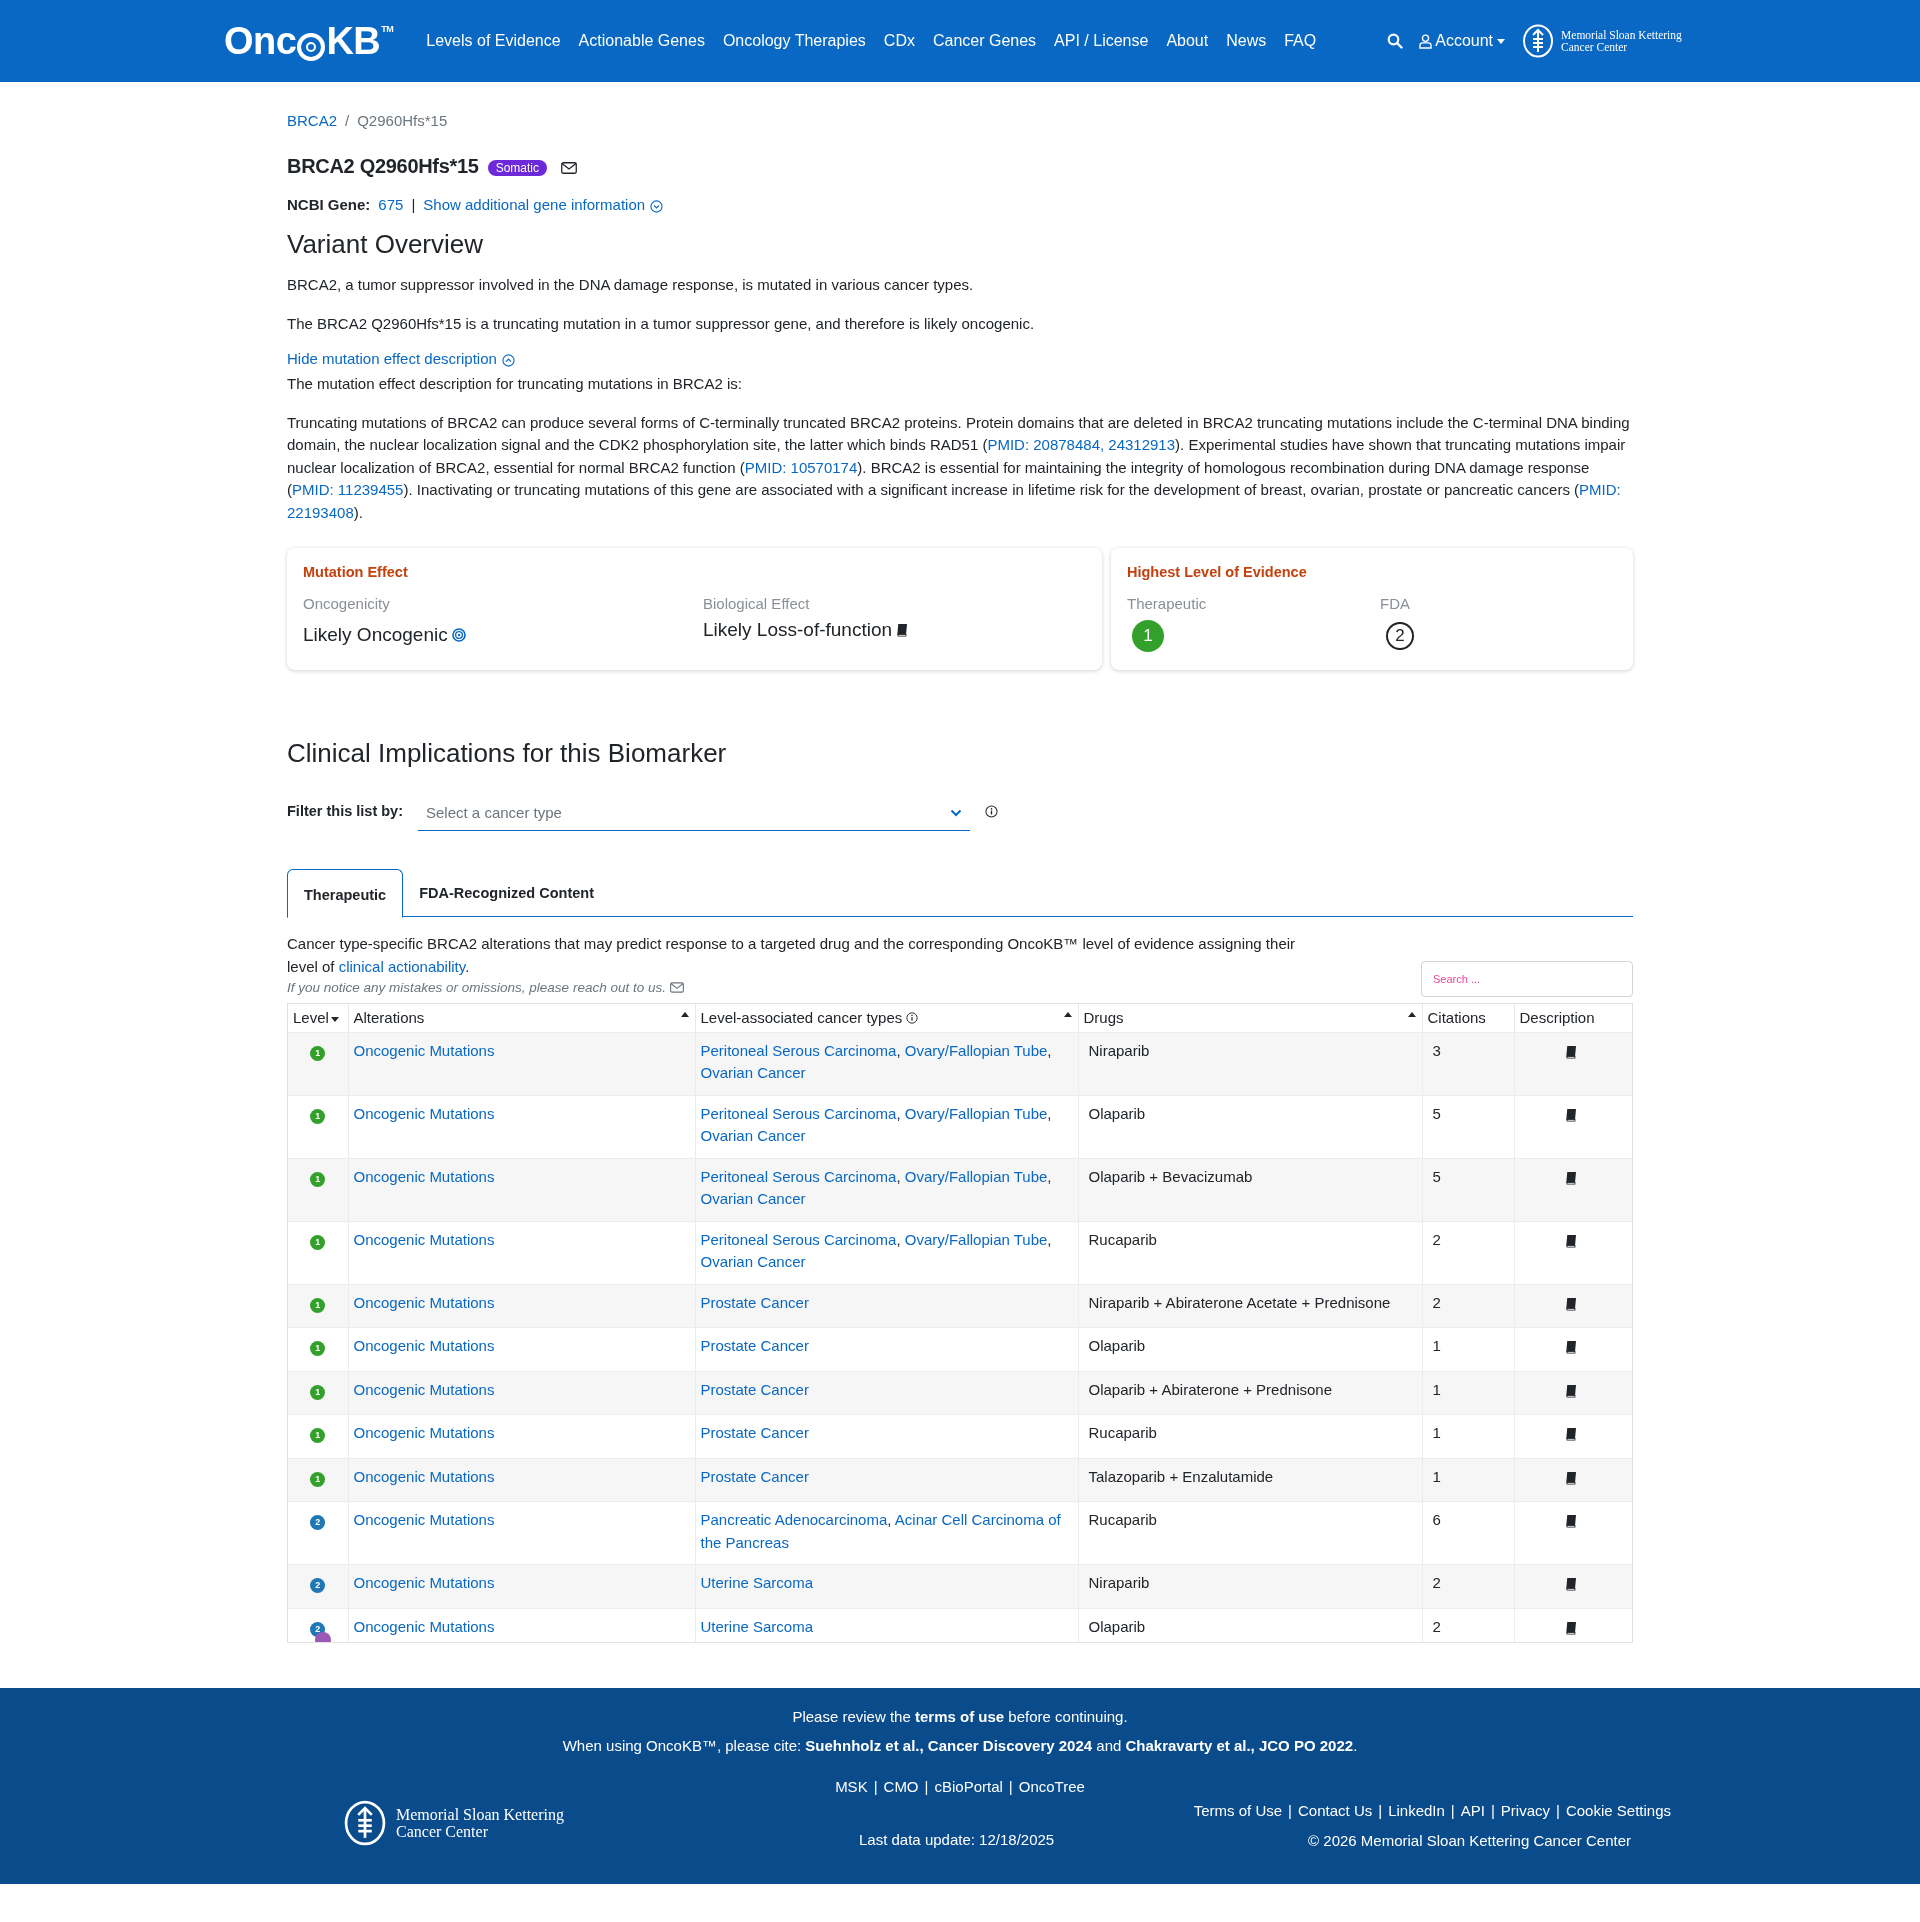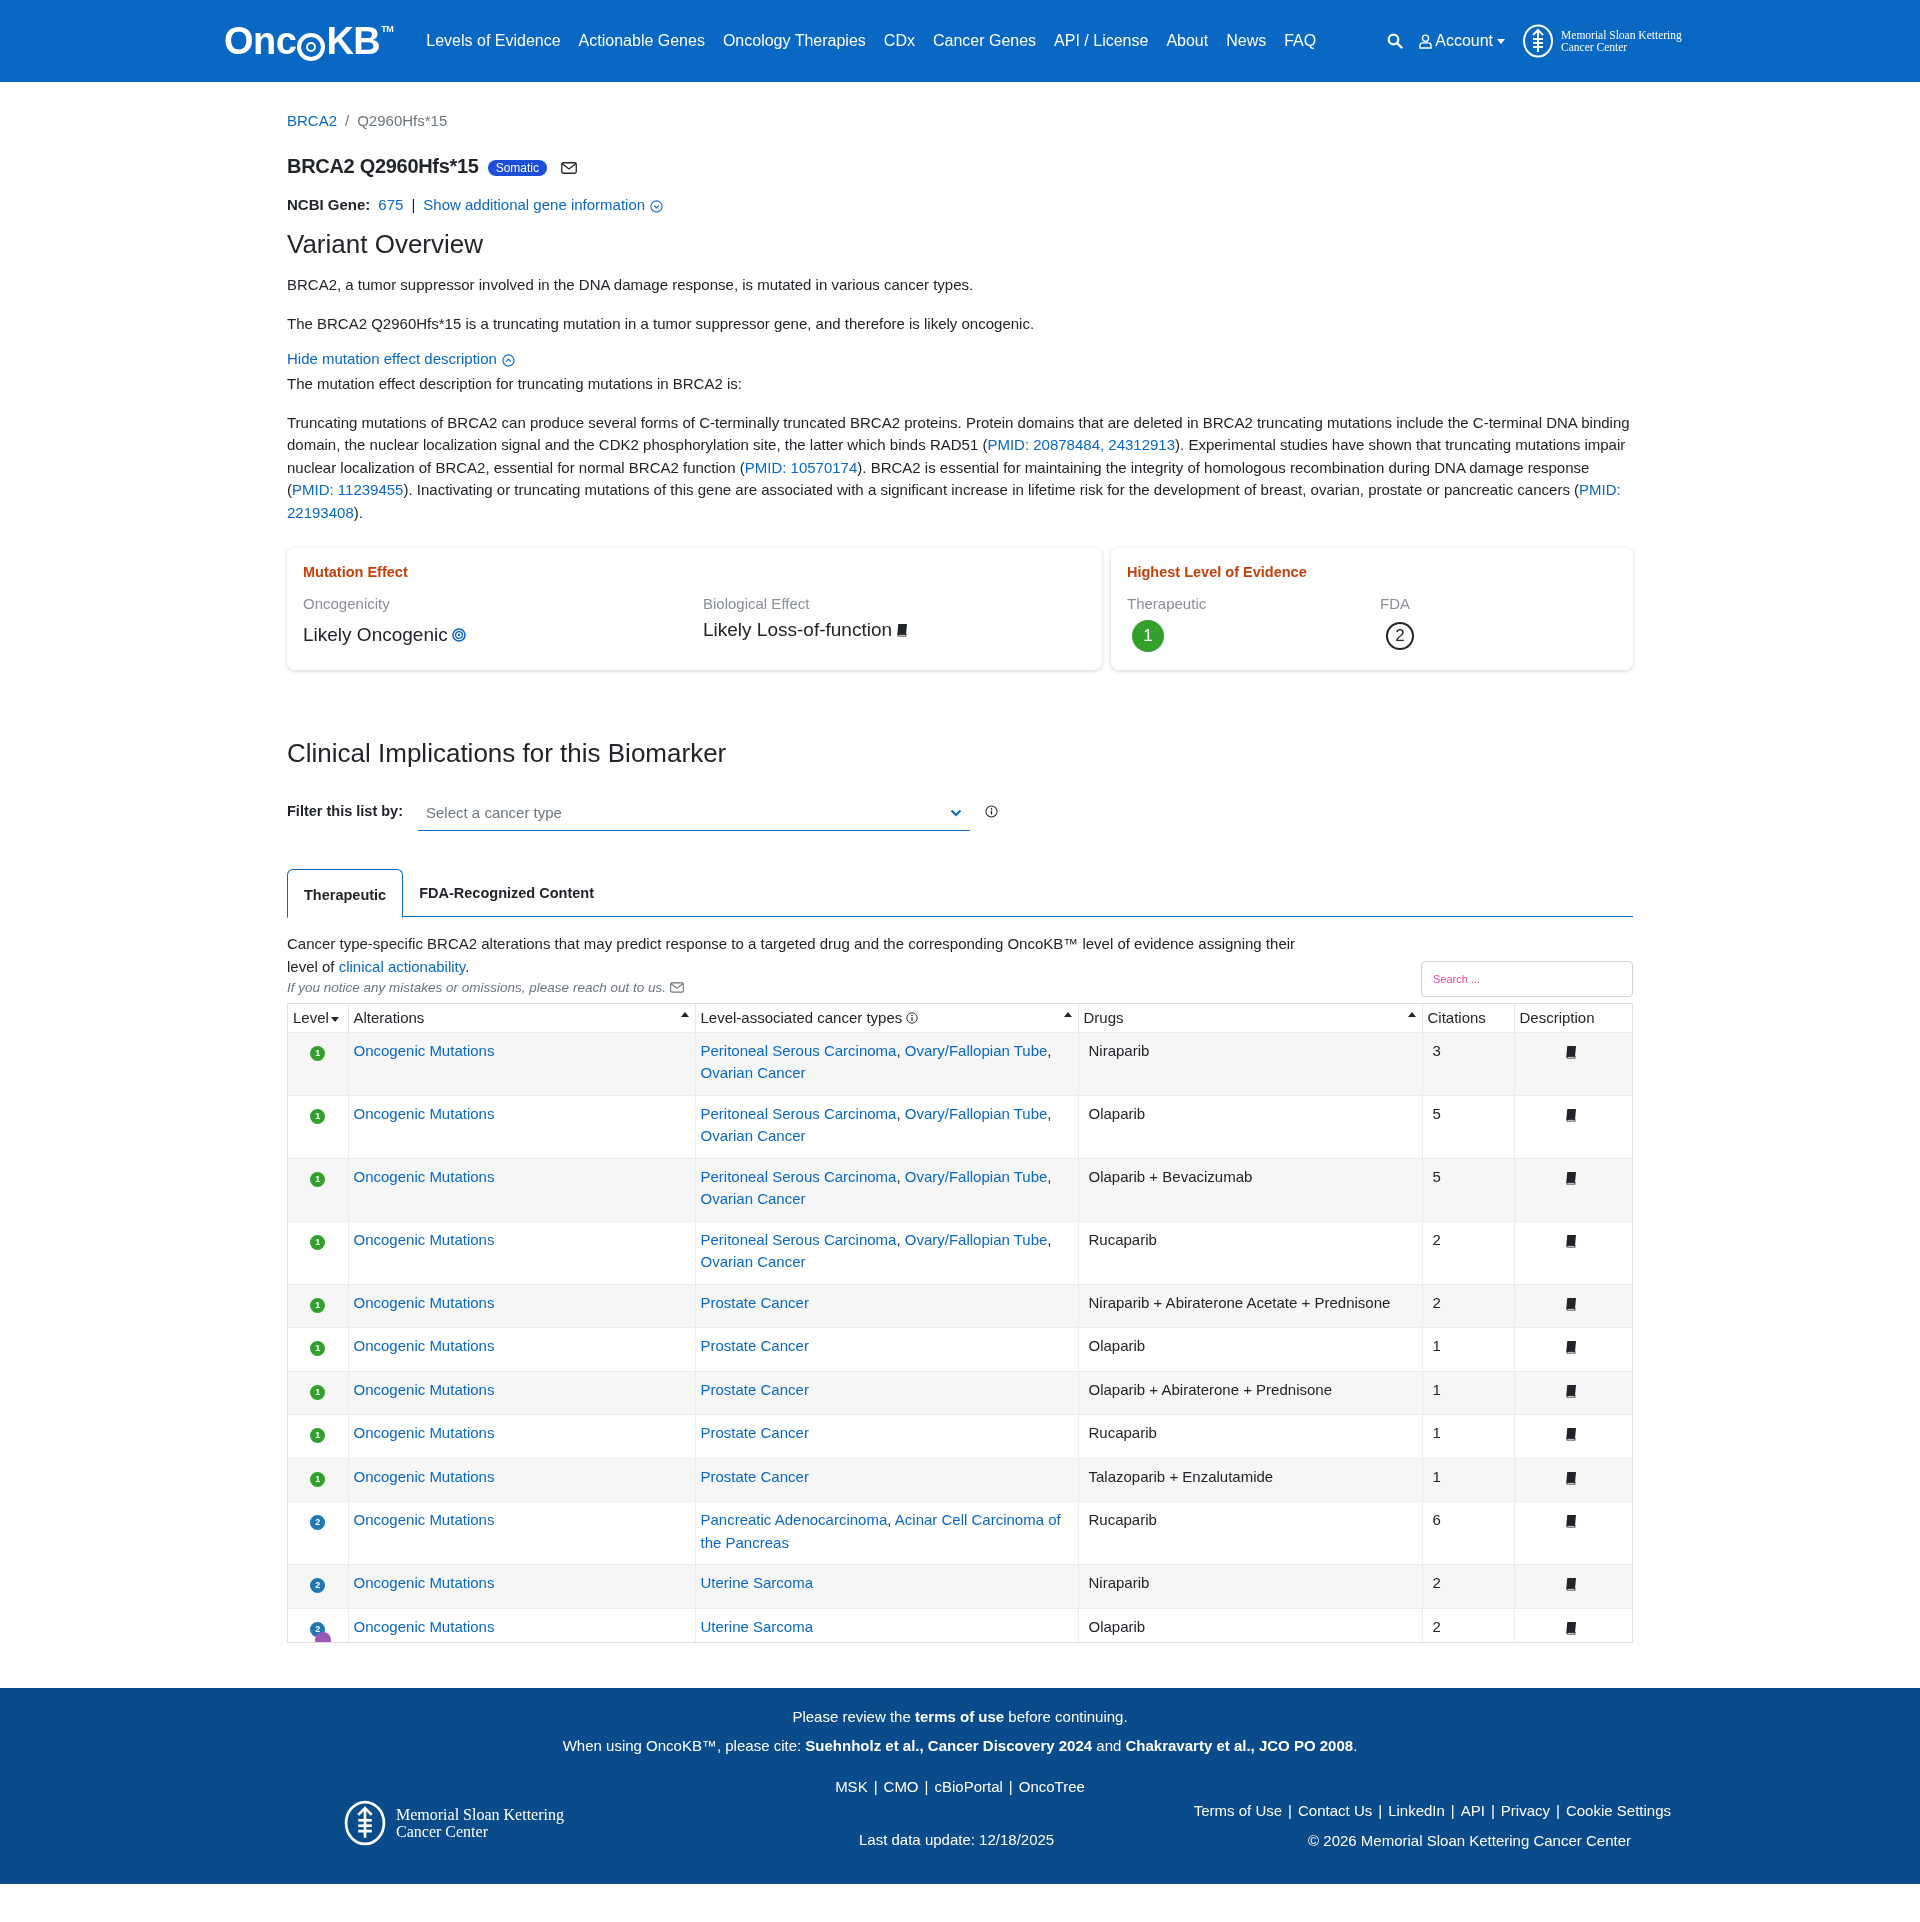--- a/index.html
+++ b/index.html
@@ -22,21 +22,21 @@
   .caret-down { display: inline-block; width: 0; height: 0; border-left: 4px solid transparent; border-right: 4px solid transparent; border-top: 5px solid #fff; margin-left: 4px; }
   .msk-logo { display: flex; align-items: center; color: #fff; }
   .msk-logo .msk-text { font-family: "Liberation Serif", "DejaVu Serif", serif; font-size: 11.5px; line-height: 12px; margin-left: 6px; }
 
   
   .main { width: 1346px; margin-left: 287px; padding-top: 30px; }
   .breadcrumb { font-size: 15px; color: #6c757d; display: flex; gap: 8px; }
   .breadcrumb .sep { color: #6c757d; }
   .title-row { display: flex; align-items: center; margin-top: 26px; }
   .page-title { font-size: 20px; font-weight: 700; color: #212529; letter-spacing: -0.3px; }
-  .badge-somatic { background: #1d4ed8; color: #fff; font-size: 12px; border-radius: 10px; padding: 1px 8px; margin-left: 9px; margin-top: 2px; }
+  .badge-somatic { background: #6d28d9; color: #fff; font-size: 12px; border-radius: 10px; padding: 1px 8px; margin-left: 9px; margin-top: 2px; }
   .mail-icon { margin-left: 14px; margin-top: 2px; }
   .gene-info { font-size: 15px; margin-top: 18px; display: flex; align-items: center; }
   .gene-info b { font-weight: 700; color: #212529; margin-right: 8px; }
   .gene-info .pipe { margin: 0 8px; color: #212529; }
   .chev-circle { display: inline-block; margin-left: 5px; vertical-align: middle; }
   h2.section { font-size: 26px; font-weight: 500; color: #212529; margin-top: 16px; }
   .para { font-size: 15px; line-height: 22.5px; color: #212529; }
   .p1 { margin-top: 14px; }
   .p2 { margin-top: 16px; }
   .hide-link { display: block; margin-top: 15px; font-size: 15px; }
@@ -441,21 +441,21 @@
                 </svg></span></td>
           </tr>
         </tbody>
     </table>
     <div class="partial-row"></div>
   </div>
 </div>
 
 <footer class="footer">
   <div class="footer-center f1"><span>Please review the </span><a style="font-weight:700">terms of use</a><span> before continuing.</span></div>
-  <div class="footer-center f2"><span>When using OncoKB™, please cite: </span><a style="font-weight:700">Suehnholz et al., Cancer Discovery 2024</a><span> and </span><a style="font-weight:700">Chakravarty et al., JCO PO 2008</a><span>.</span></div>
+  <div class="footer-center f2"><span>When using OncoKB™, please cite: </span><a style="font-weight:700">Suehnholz et al., Cancer Discovery 2024</a><span> and </span><a style="font-weight:700">Chakravarty et al., JCO PO 2022</a><span>.</span></div>
   <div class="footer-center f3">
     <a>MSK</a><span class="f-sep">|</span><a>CMO</a><span class="f-sep">|</span><a>cBioPortal</a><span class="f-sep">|</span><a>OncoTree</a>
   </div>
   <div class="footer-msk">
     <svg viewBox="0 0 34 34" width="46" height="50">
         <ellipse cx="17" cy="17" rx="14" ry="15.5" fill="none" stroke="#fff" stroke-width="2"></ellipse>
         <line x1="17" y1="6" x2="17" y2="28" stroke="#fff" stroke-width="2"></line>
         <path d="M12 11 L17 6 L22 11" fill="none" stroke="#fff" stroke-width="2"></path>
         <line x1="12" y1="15" x2="22" y2="15" stroke="#fff" stroke-width="2"></line>
         <line x1="12" y1="19" x2="22" y2="19" stroke="#fff" stroke-width="2"></line>

